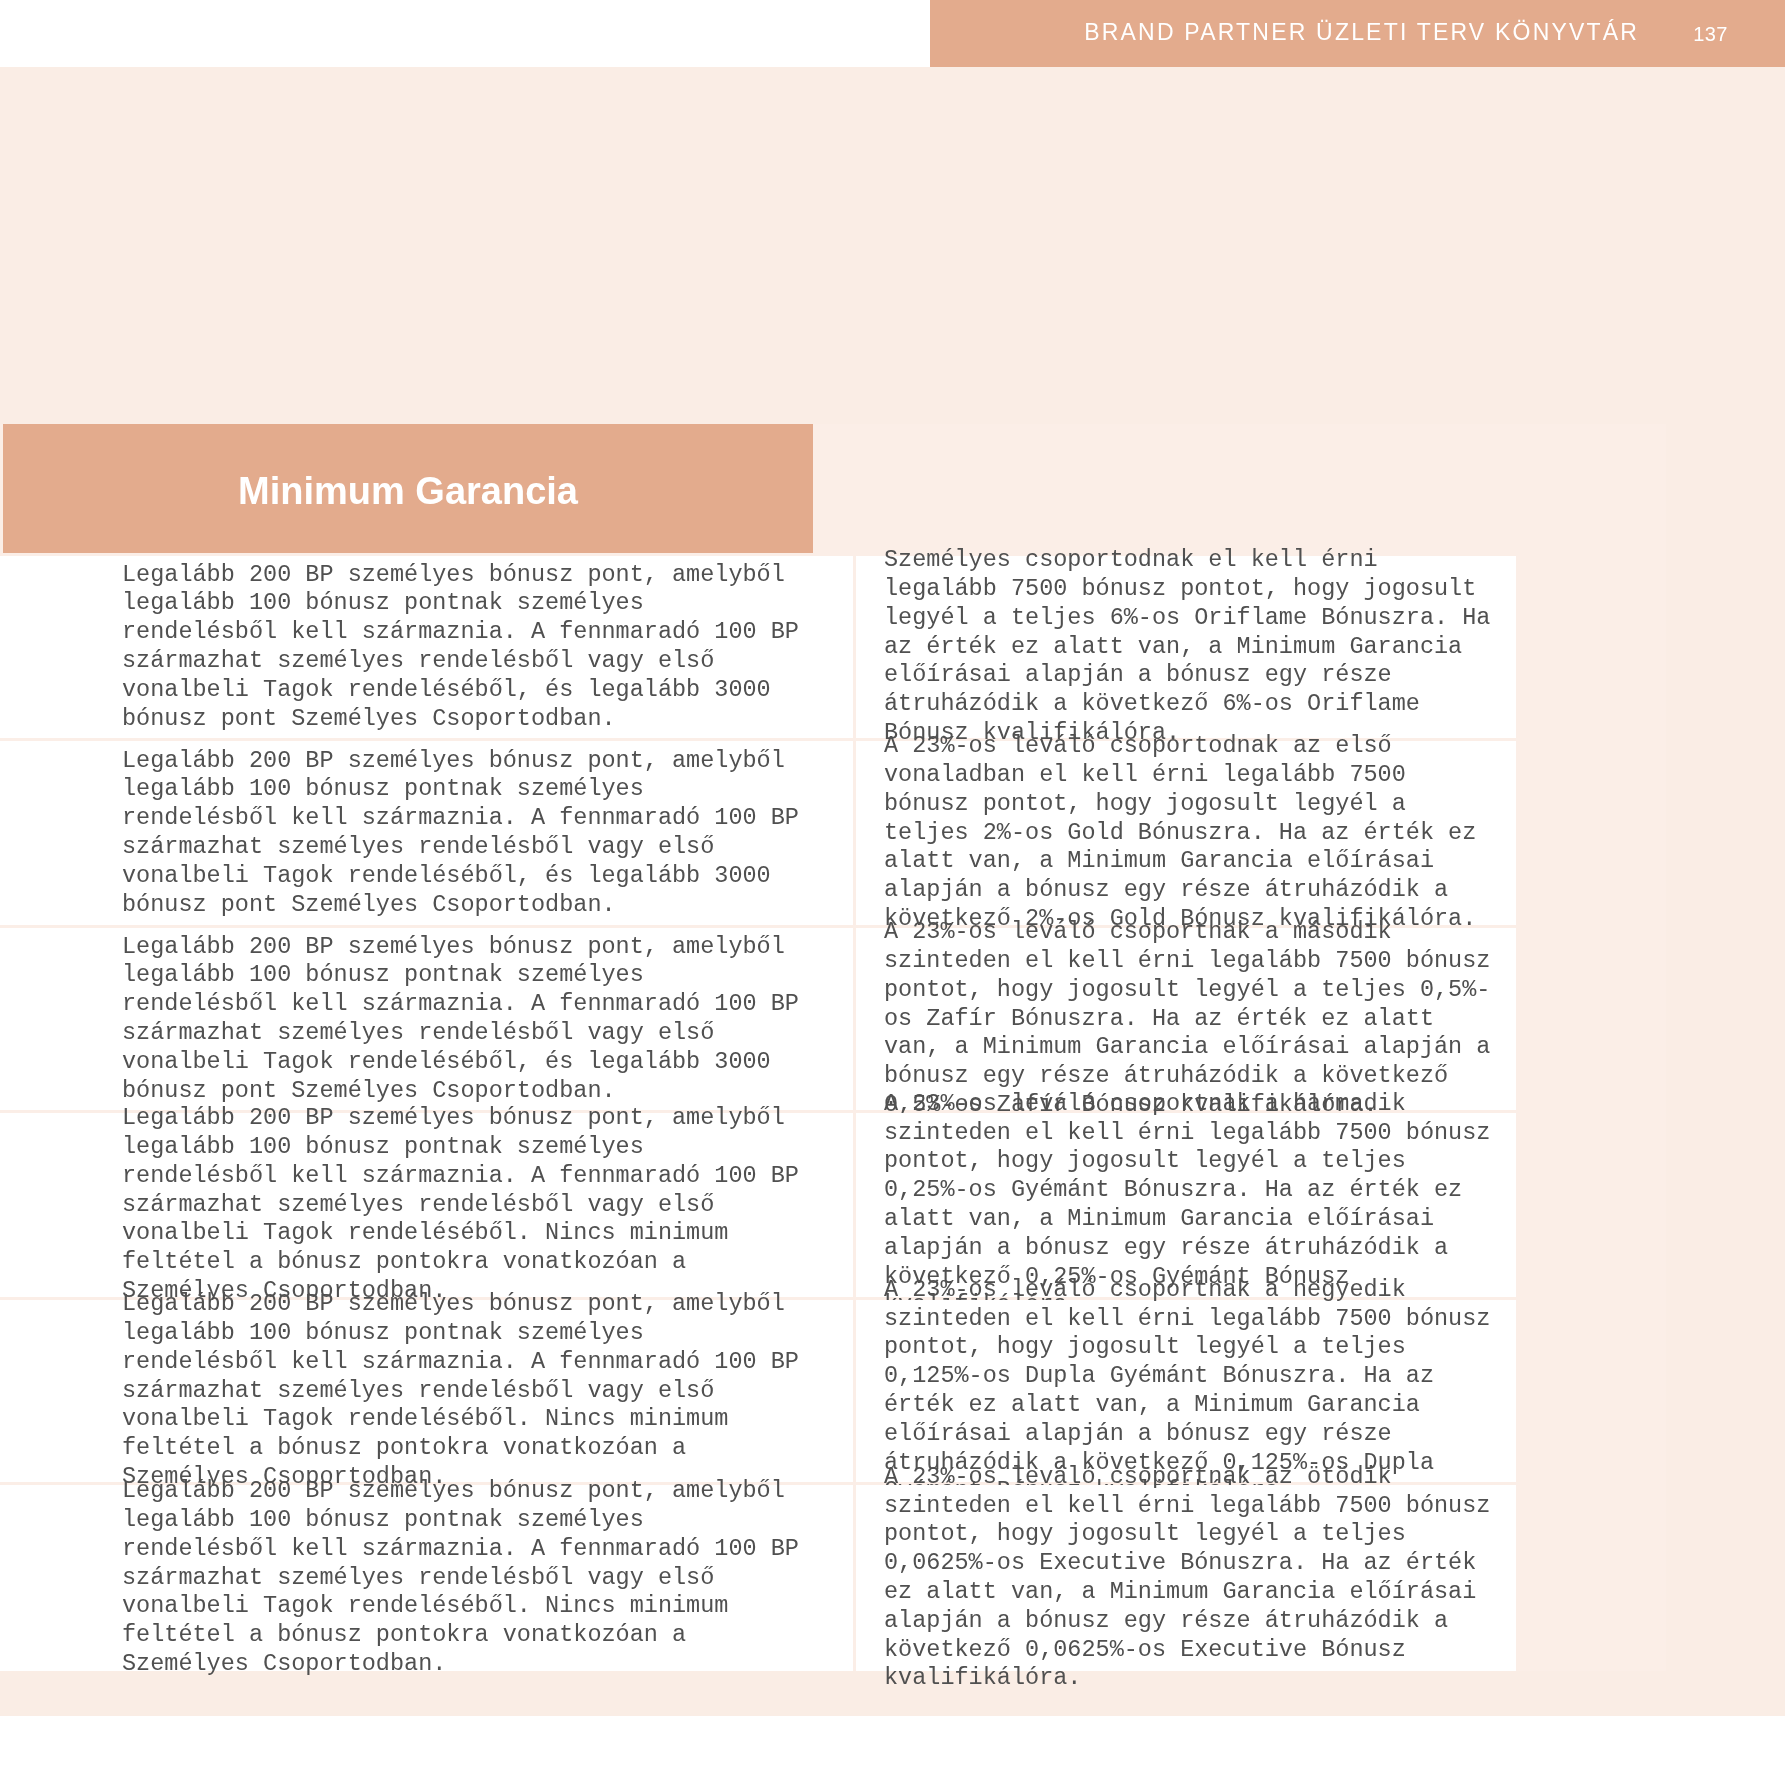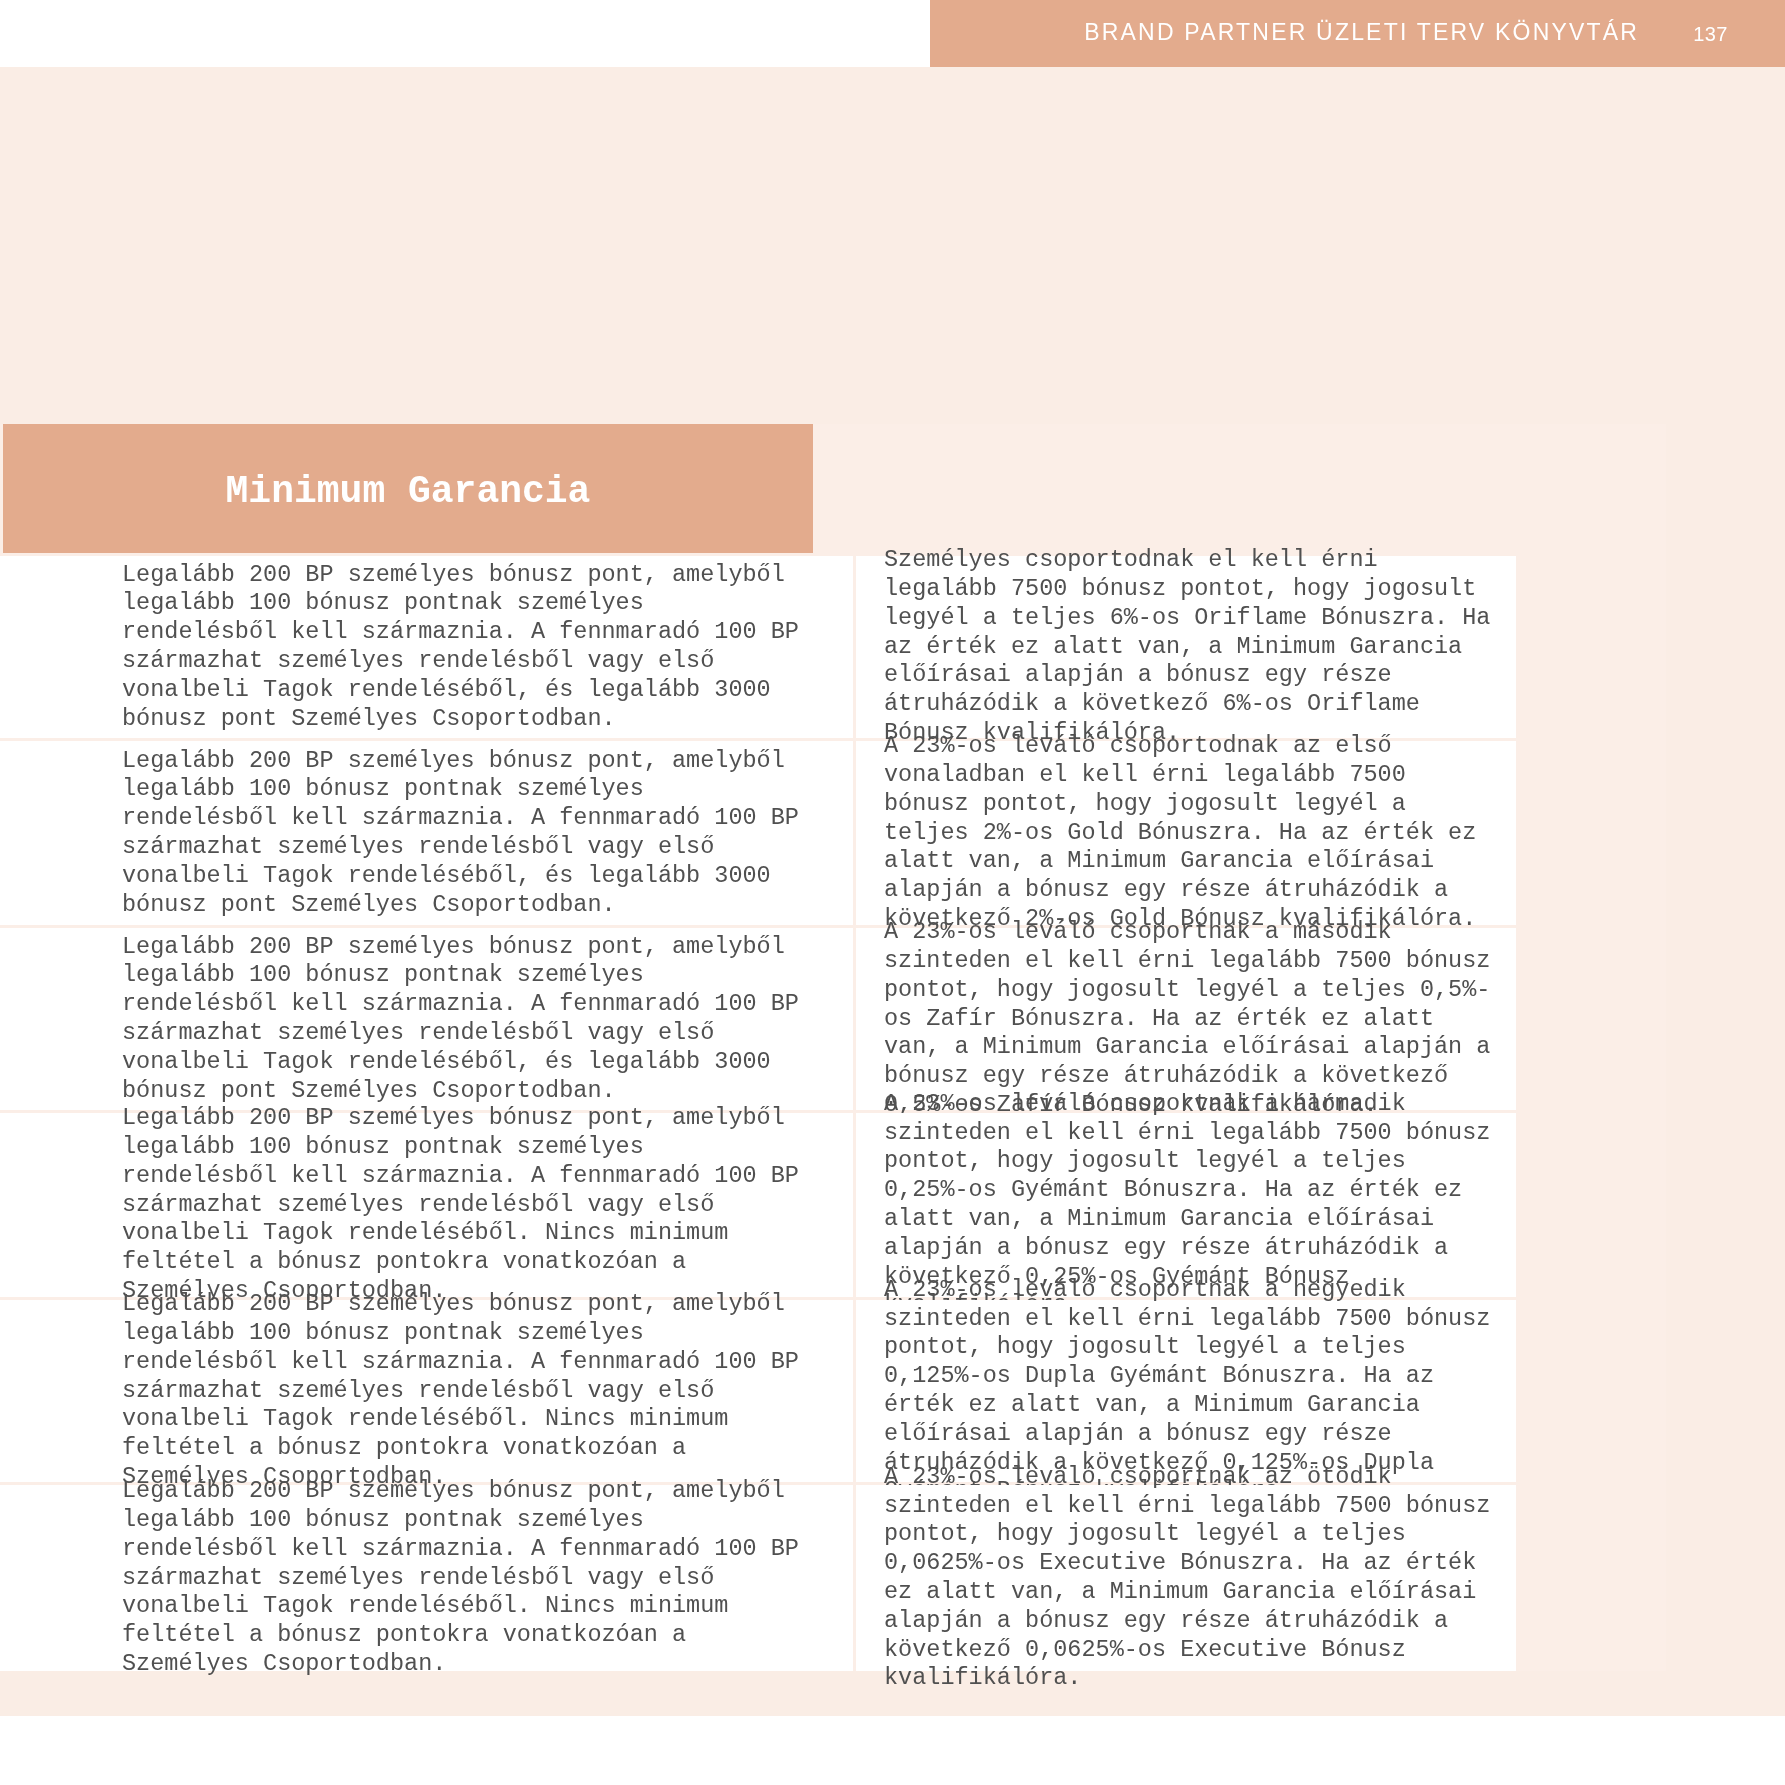--- a/index.html
+++ b/index.html
@@ -32,21 +32,21 @@
     position: absolute; left: 0; top: 424px; width: 1666px;
     background: #fbeee7;
   }
   .thead { display: flex; height: 129px; }
   .th {
     background: #e3ab8d; color: #ffffff; font-weight: 700;
     font-size: 38px; display: flex; align-items: center; justify-content: center;
     box-sizing: border-box;
   }
   .th.col1 { width: 853px; padding-left: 90px; padding-top: 2px; }
-  .th.col2 { width: 810px; margin-left: 3px; padding-top: 6px; font-family: Liberation Mono, monospace; }
+  .th.col2 { width: 810px; margin-left: 3px; padding-top: 6px; }
   .row { display: flex; margin-top: 3px; font-family: Liberation Mono, monospace; }
   .cell {
     background: #ffffff; color: #505050; font-size: 23.5px; line-height: 28.8px;
     display: flex; align-items: center; box-sizing: border-box;
   }
   .cell.col1 { width: 853px; padding-left: 122px; padding-right: 40px; }
   .cell.col2 { width: 660px; margin-left: 3px; padding-left: 28px; padding-right: 20px; }
   .cell-text { display: block; }
   .r1 .cell { height: 182px; }
   .r2 .cell { height: 184px; }

